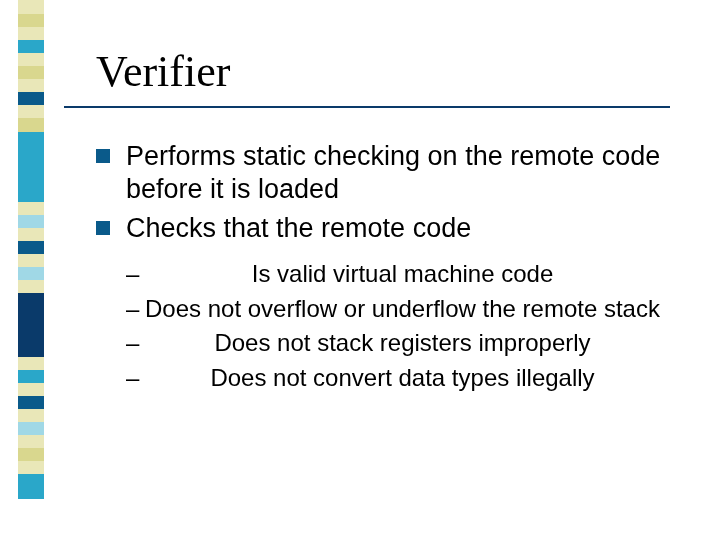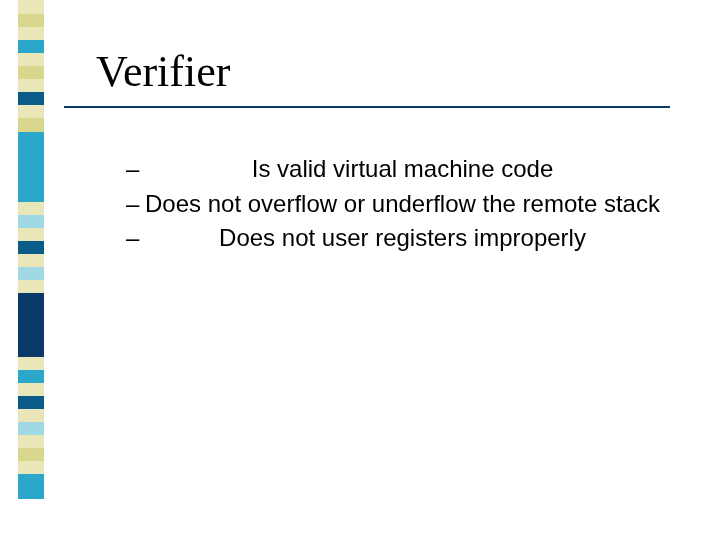--- a/index.html
+++ b/index.html
@@ -127,19 +127,24 @@
       <div style="background: rgb(233, 231, 184); height: 13px;"></div>
       <div style="background: rgb(217, 215, 142); height: 13px;"></div>
       <div style="background: rgb(233, 231, 184); height: 13px;"></div>
       <div style="background: rgb(42, 167, 201); height: 25px;"></div>
     </div>
 
   <div class="title">Verifier</div>
   <div class="title-rule"></div>
 
   <div class="body">
+    <ul class="bullets">
+      <li>Performs static checking on the remote code before it is loaded</li>
+      <li>Checks that the remote code</li>
+    </ul>
     <ul class="subbullets">
       <li>Is valid virtual machine code</li>
       <li>Does not overflow or underflow the remote stack</li>
-      <li>Does not user registers improperly</li>
+      <li>Does not stack registers improperly</li>
+      <li>Does not convert data types illegally</li>
     </ul>
   </div>
 </div>
 
 </body></html>

